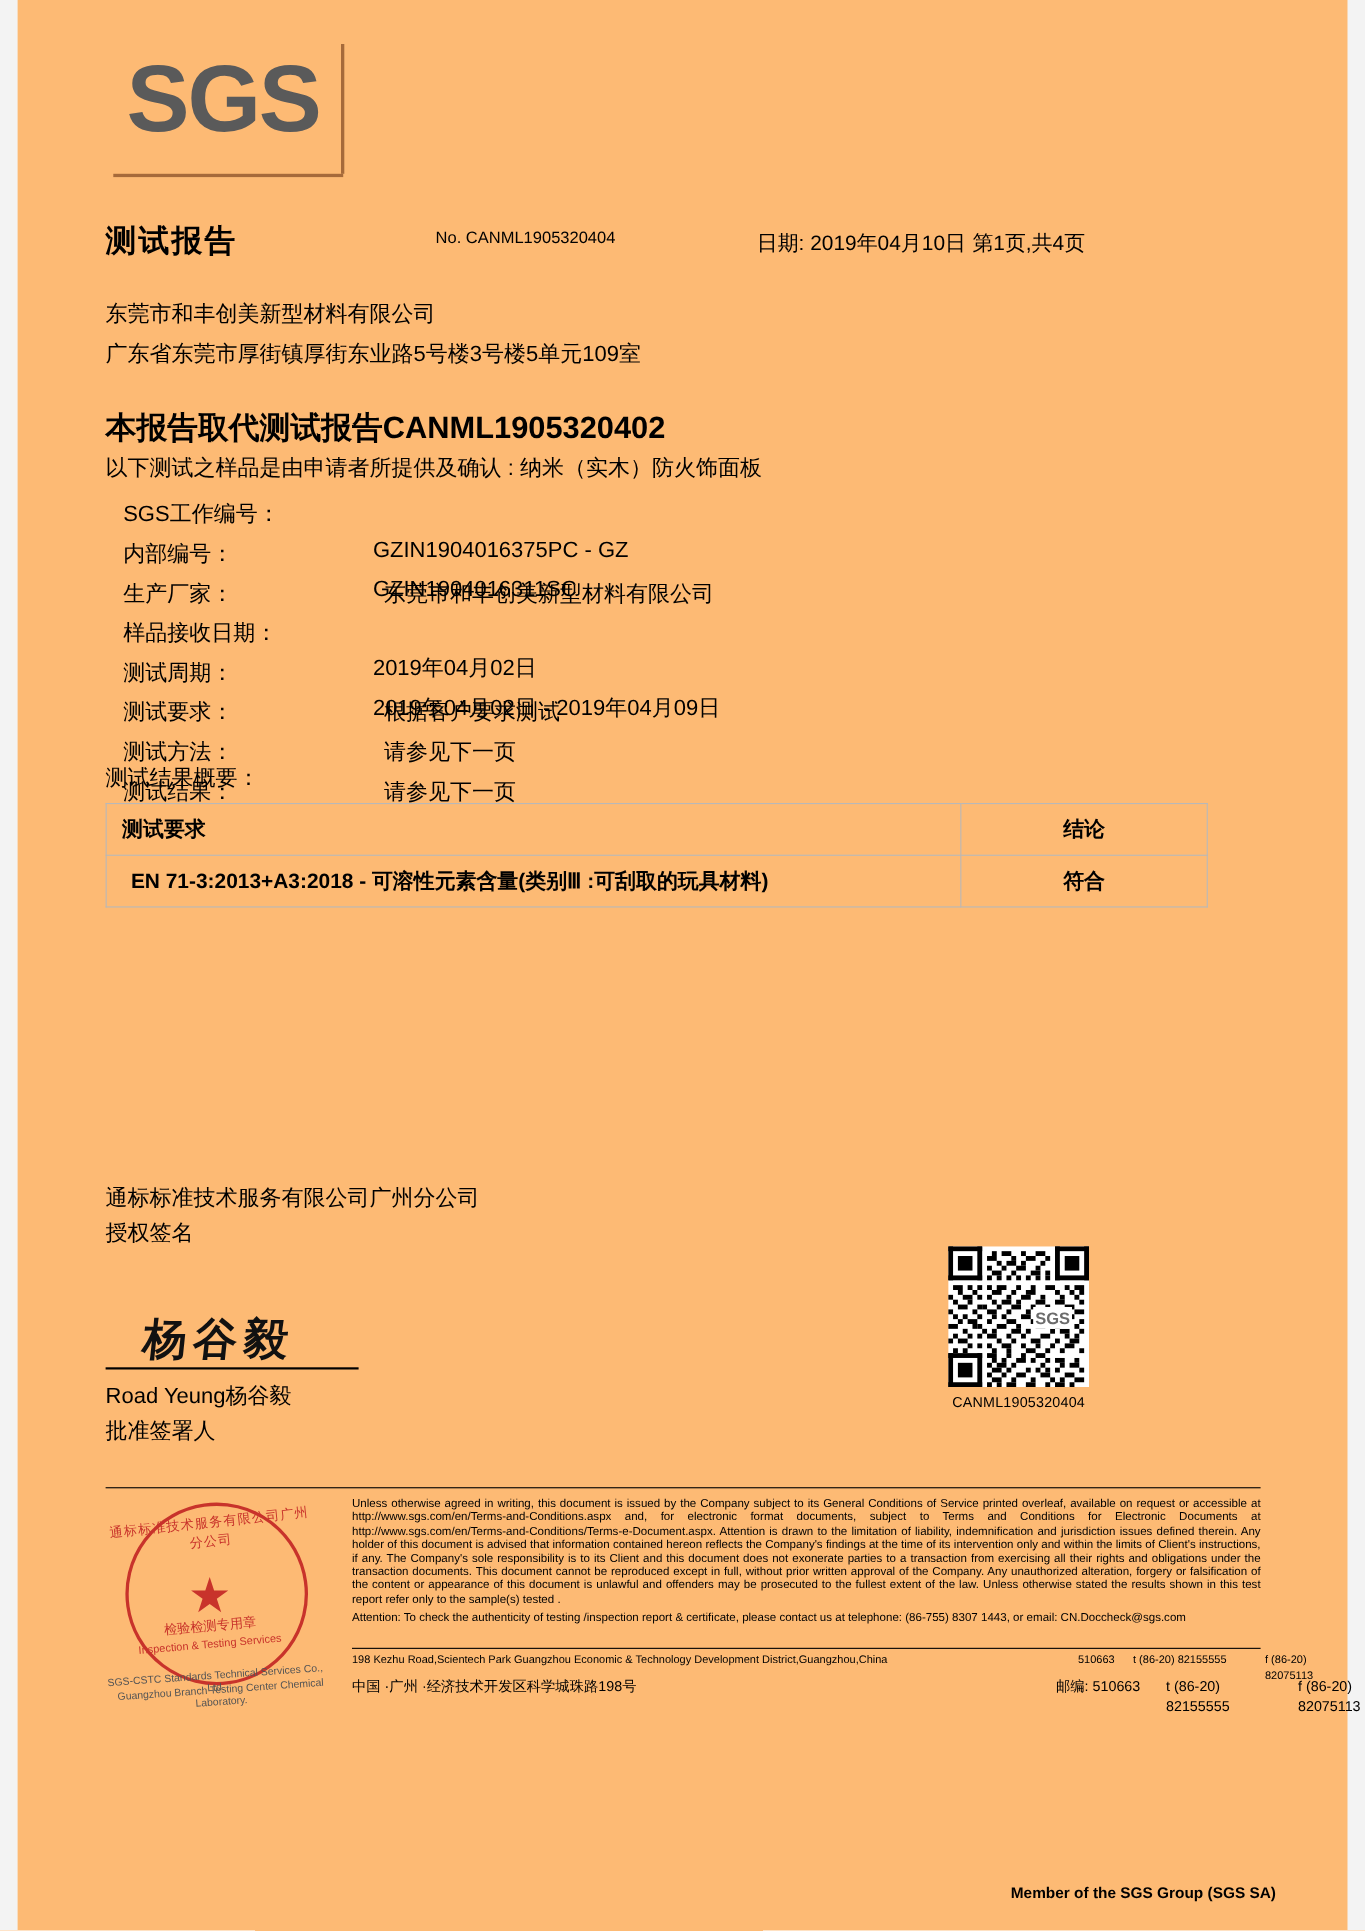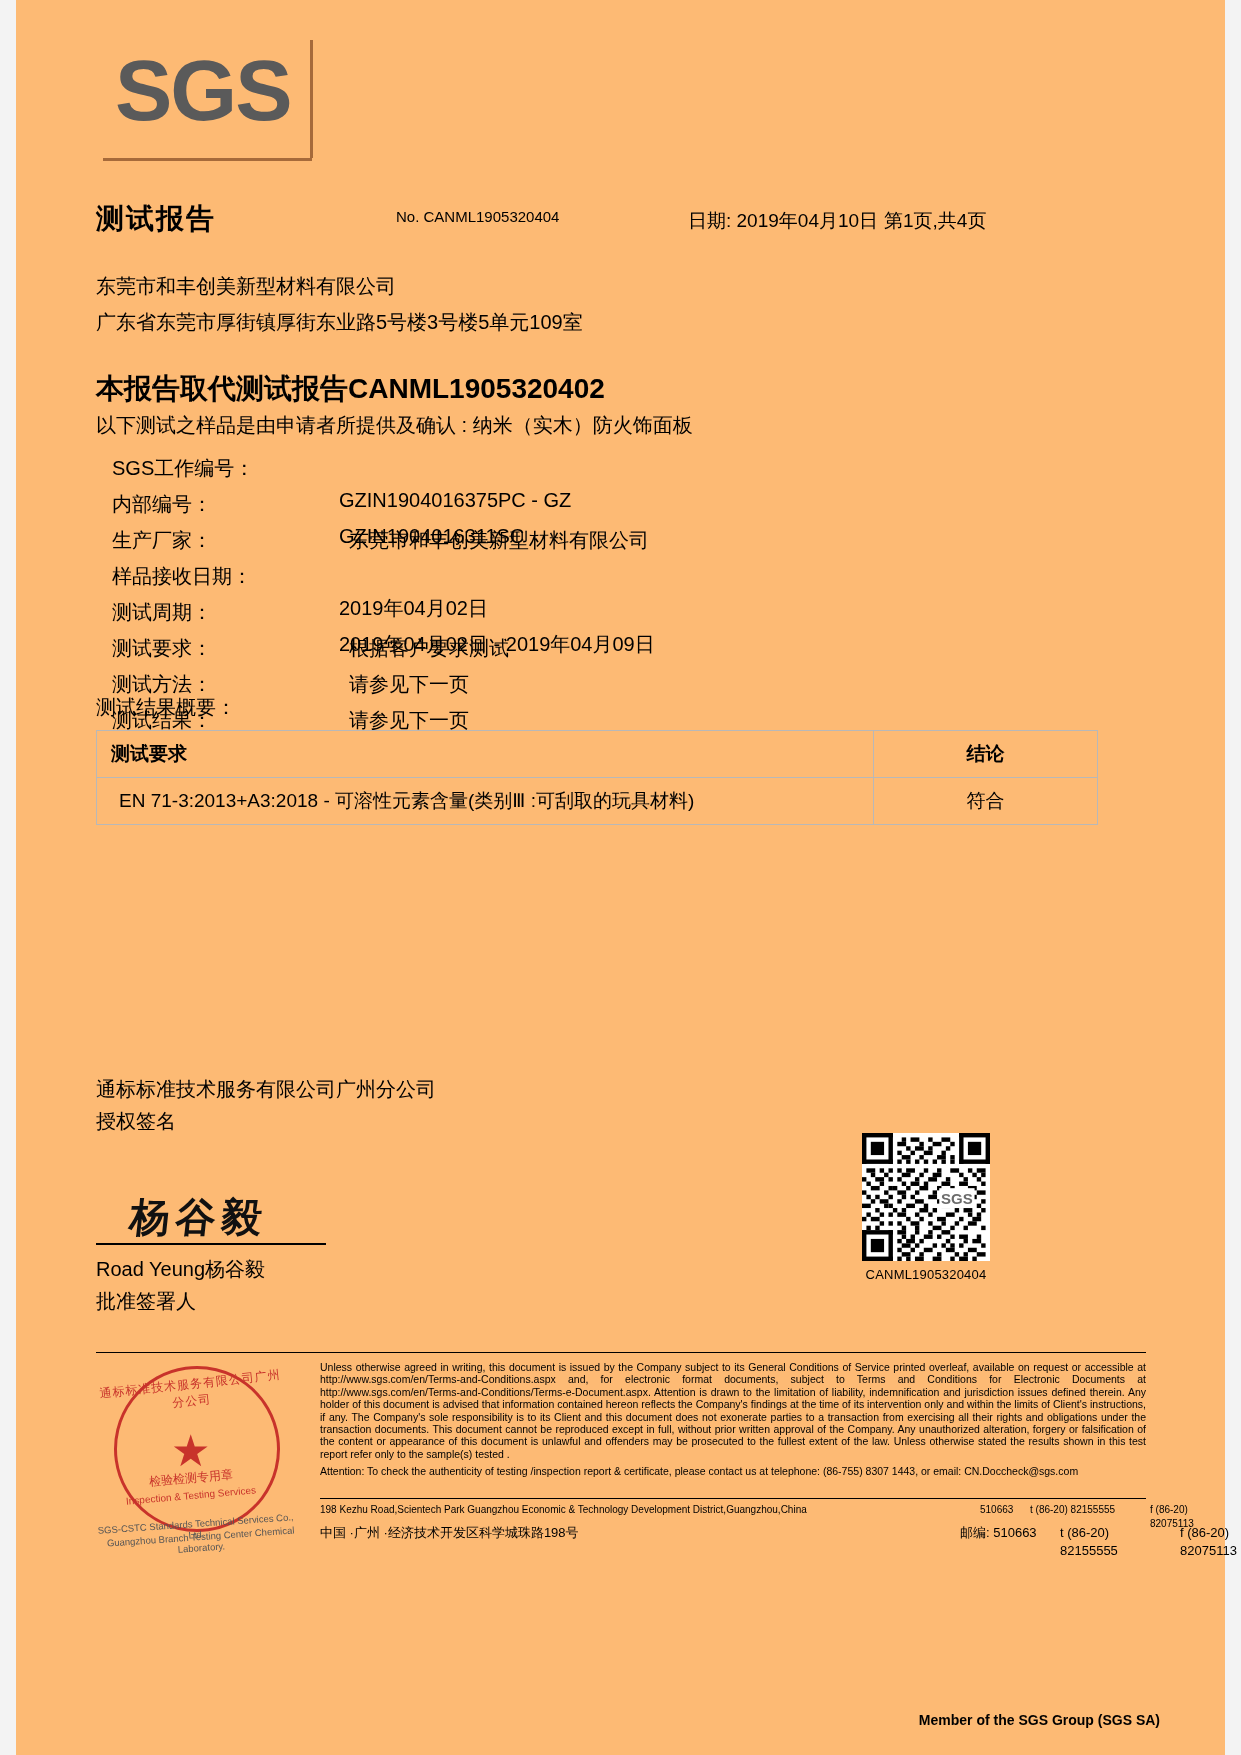--- a/index.html
+++ b/index.html
@@ -150,21 +150,21 @@
     position: absolute;
     left: 96px;
     top: 730px;
     width: 1002px;
     border-collapse: collapse;
     font-size: 19px;
   }
   .res-table th, .res-table td {
     border: 1px solid #b8b8b8;
     padding: 10px 14px;
-    font-weight: normal;
+    font-weight: bold;
   }
   .res-table th {
     font-weight: bold;
   }
   .res-table .col-req { width: 740px; text-align: left; }
   .res-table .col-conc { text-align: center; }
   .res-table td.col-req { padding-left: 22px; }
 
   
   .sig-company {

